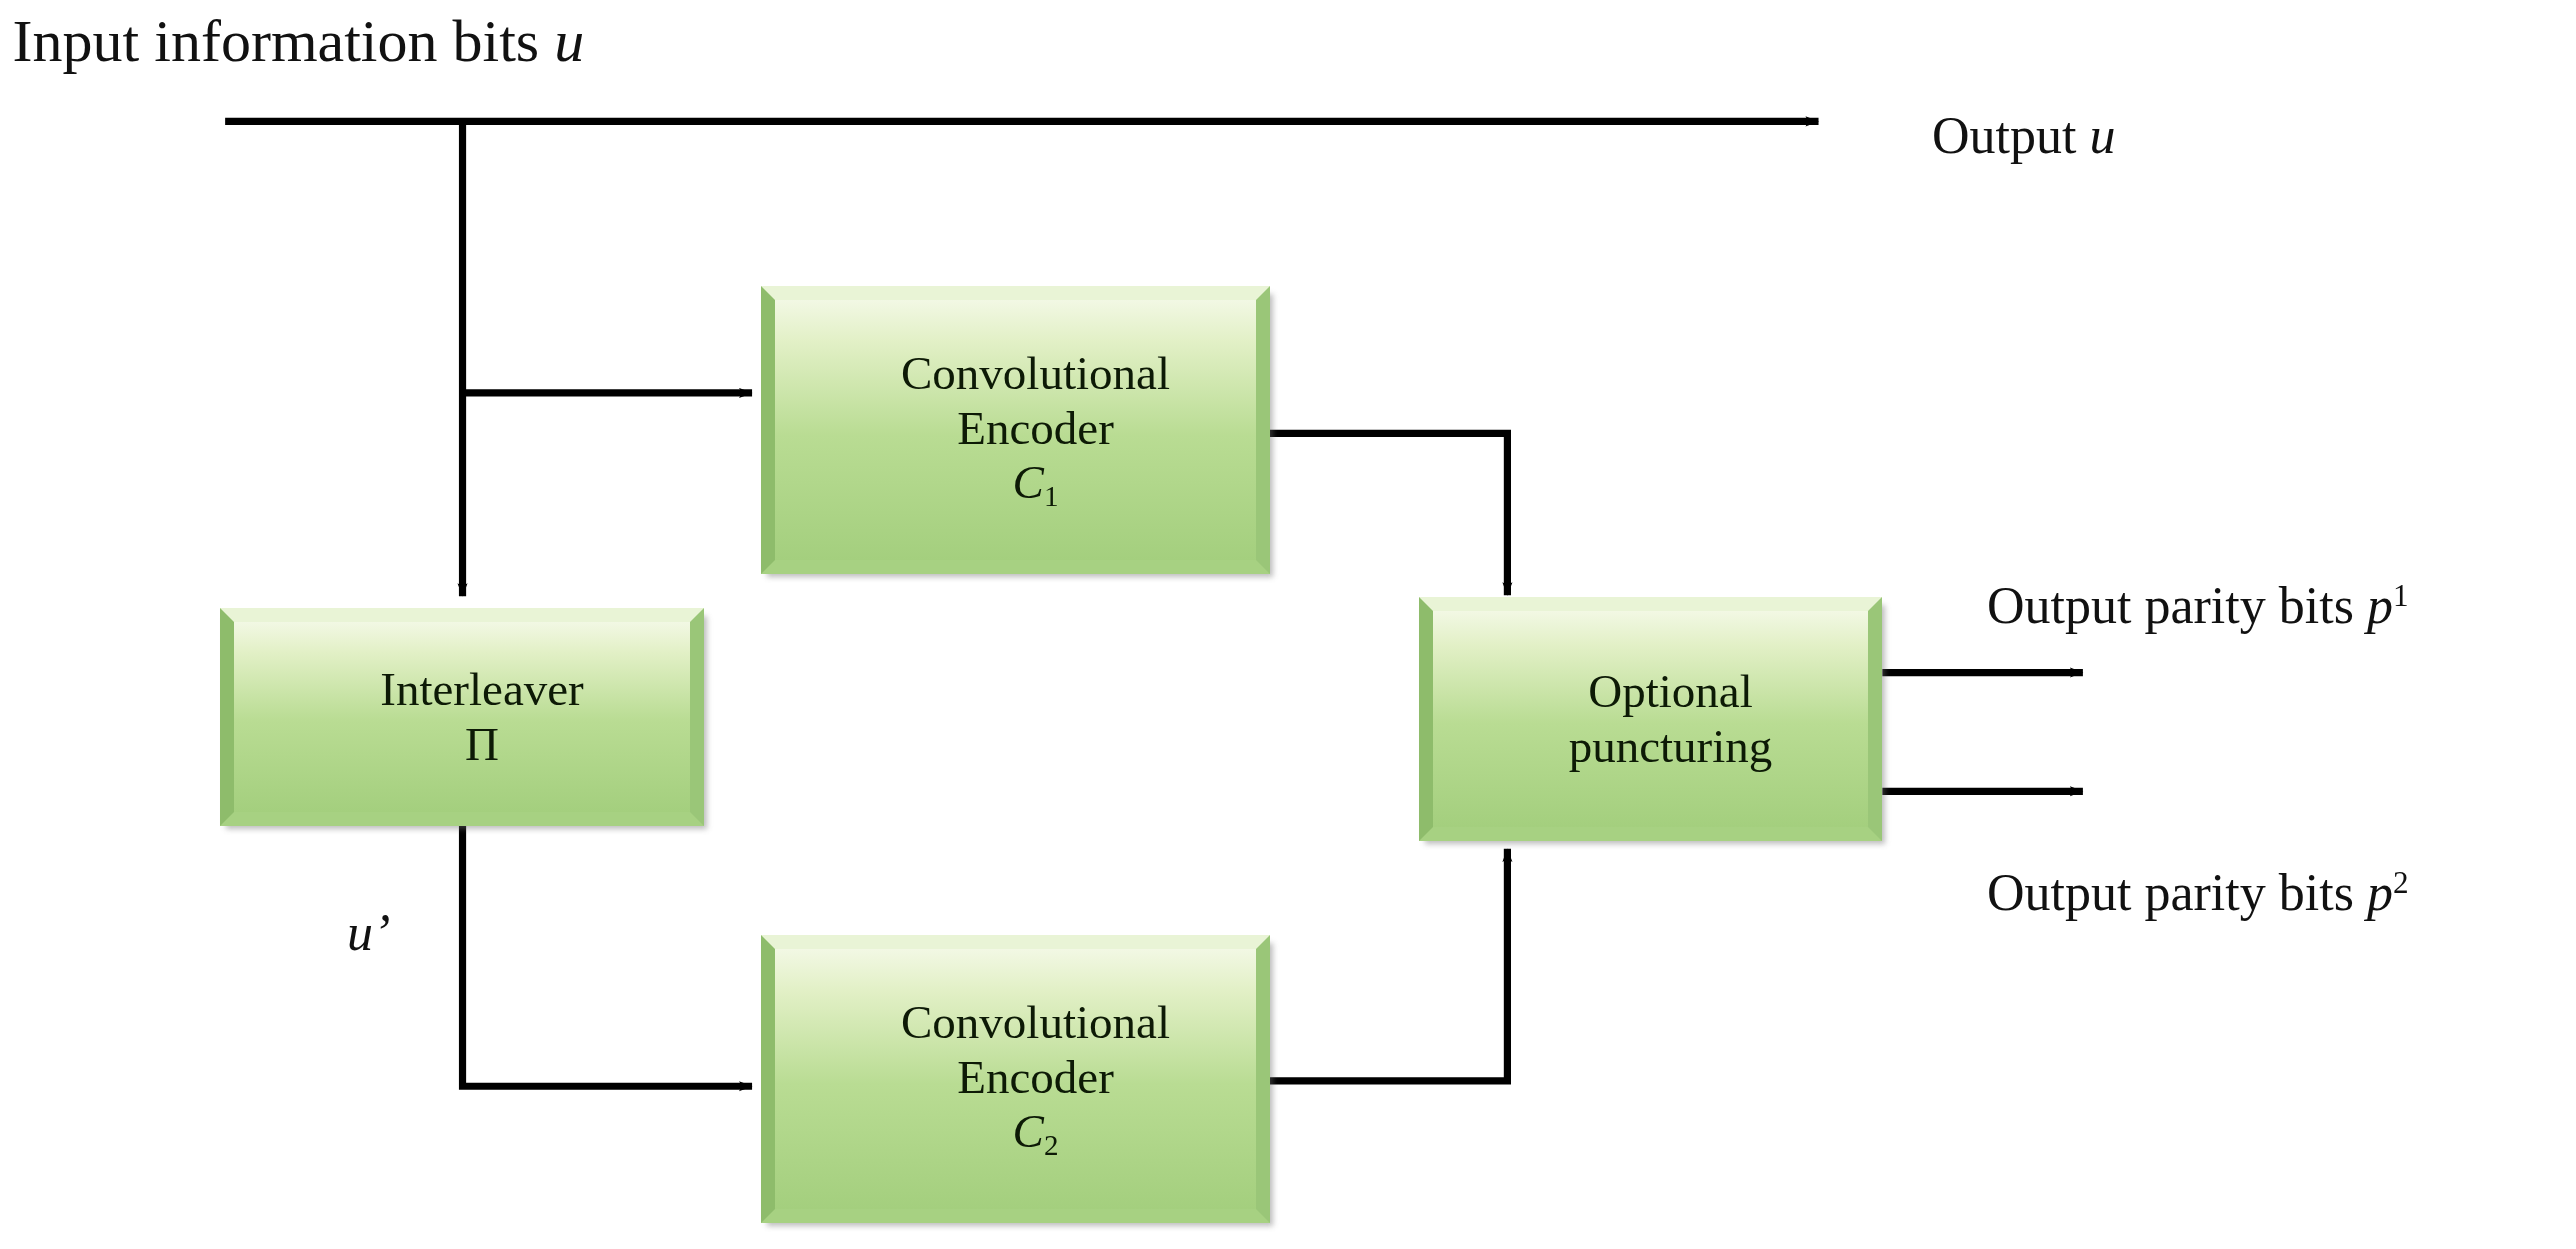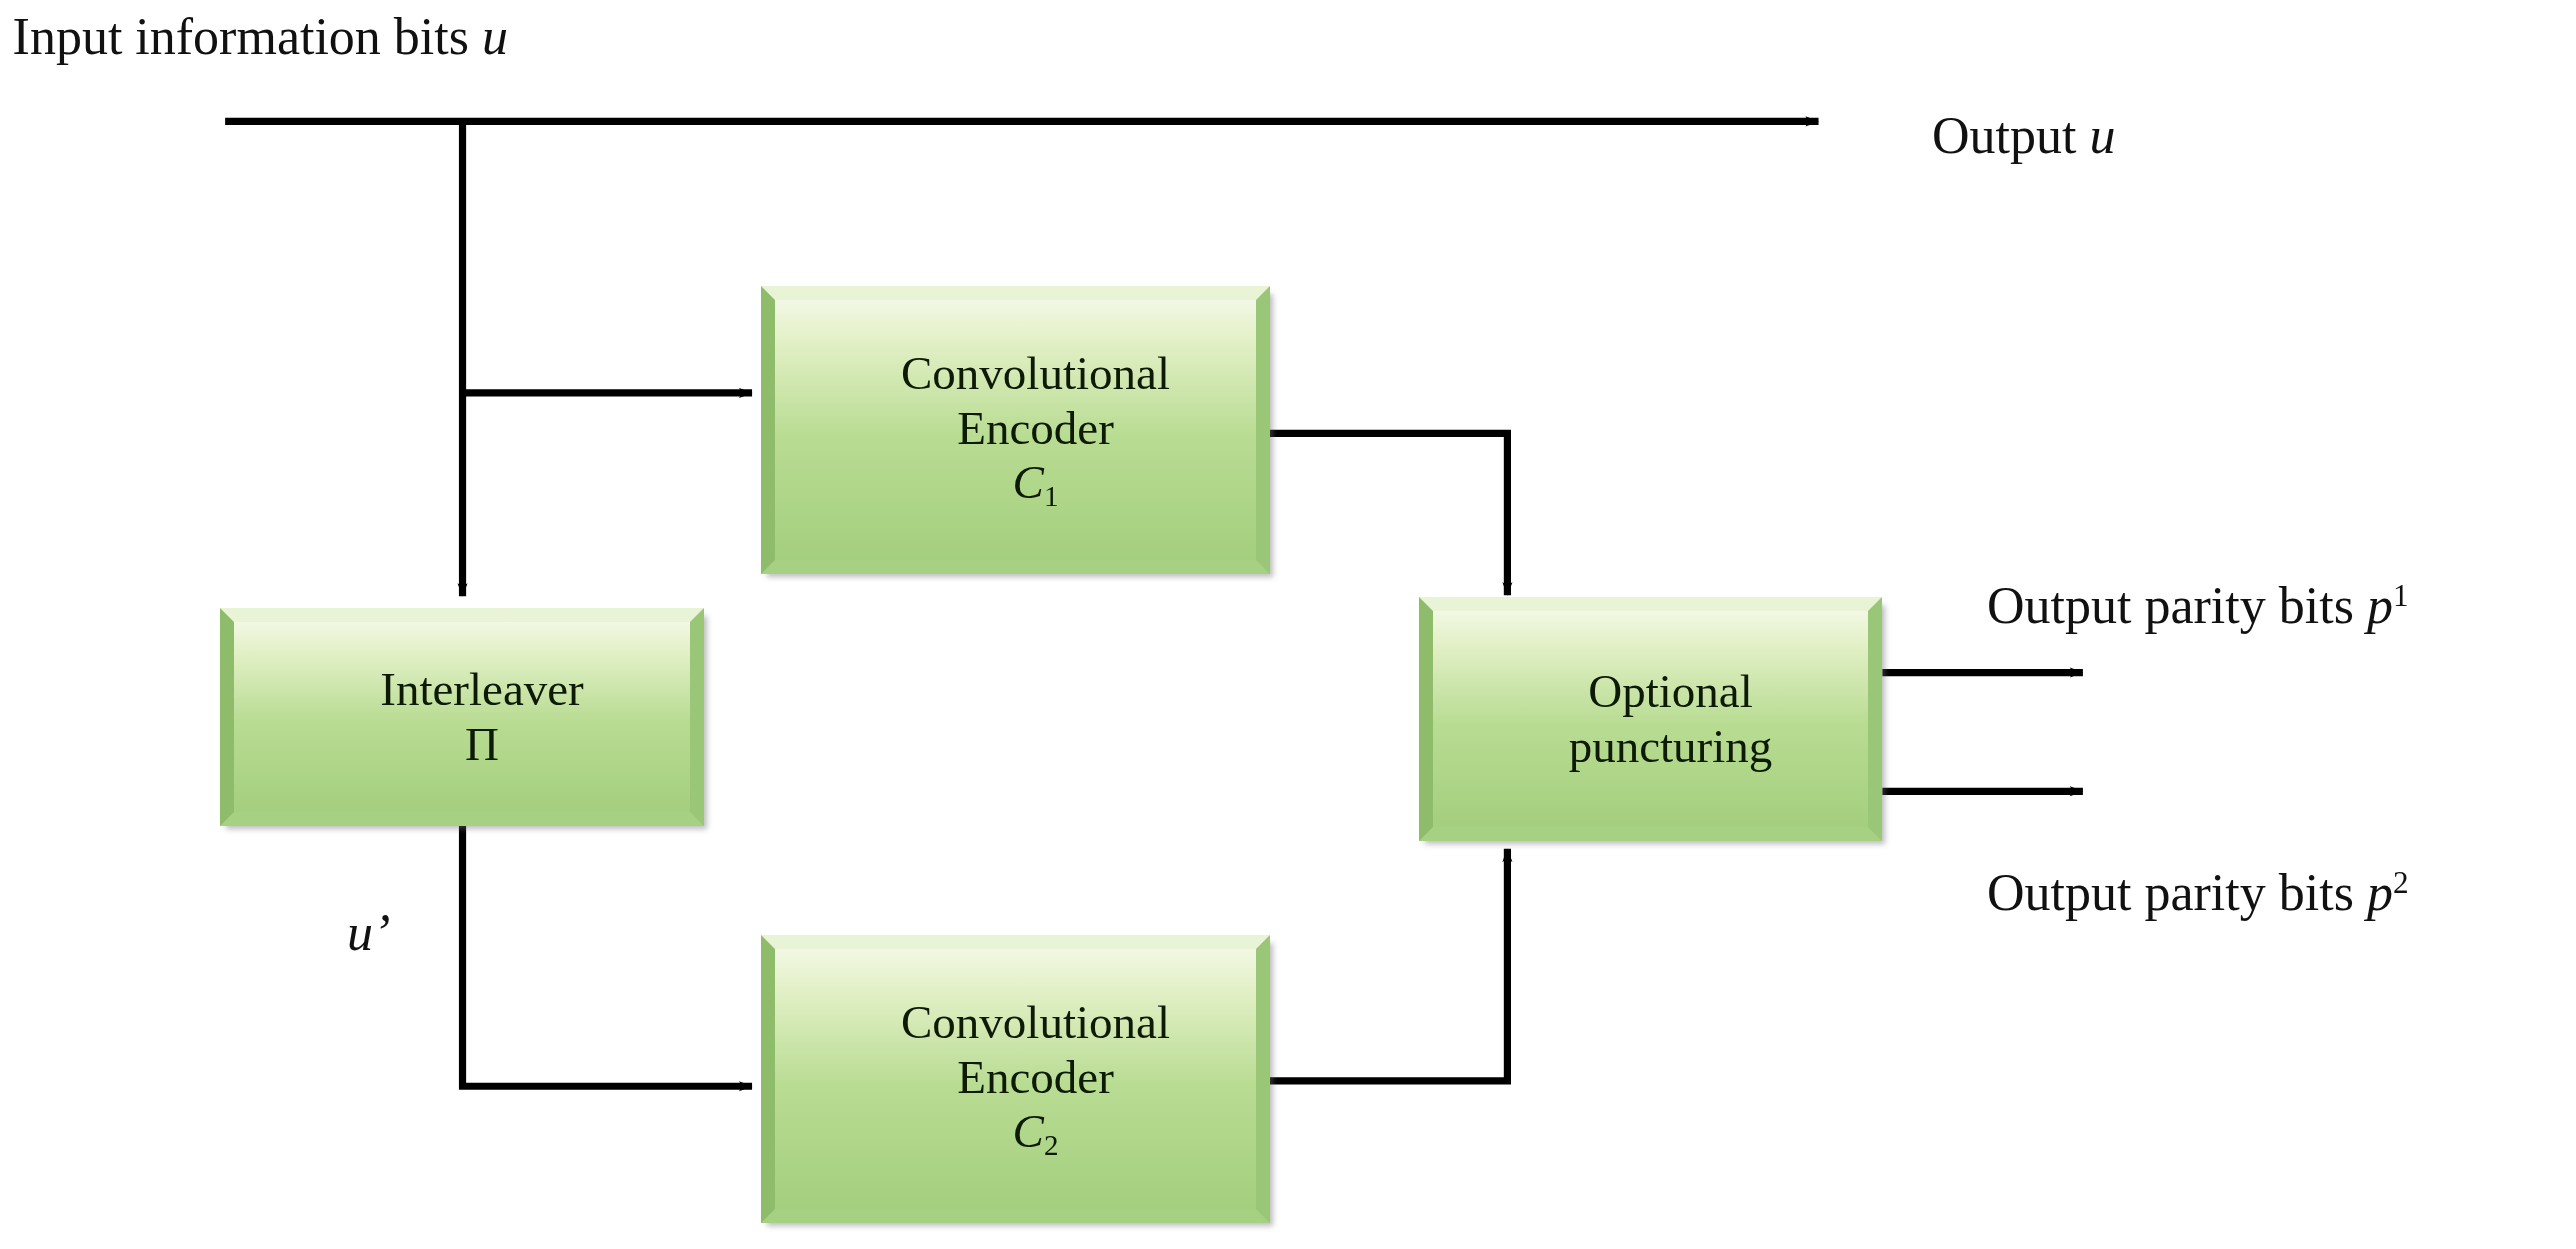--- a/index.html
+++ b/index.html
@@ -79,21 +79,21 @@
     <span class="ln">Optional</span>
     <span class="ln">puncturing</span>
   </div>
 
   <div class="box" style="left:761px;top:935px;width:509px;height:288px;font-size:47px;">
     <span class="ln">Convolutional</span>
     <span class="ln">Encoder</span>
     <span class="ln em"><span>C</span><sub>2</sub></span>
   </div>
 
-  <div class="lbl" style="left:12.6px;top:7.2px;font-size:52px;">
+  <div class="lbl" style="left:12.6px;top:7.2px;font-size:60px;">
     <span>Input information bits</span>
     <i>u</i>
   </div>
 
   <div class="lbl" style="left:1932px;top:106px;font-size:52px;">
     <span>Output</span>
     <i>u</i>
   </div>
 
   <div class="lbl" style="left:347px;top:903px;font-size:52px;">

